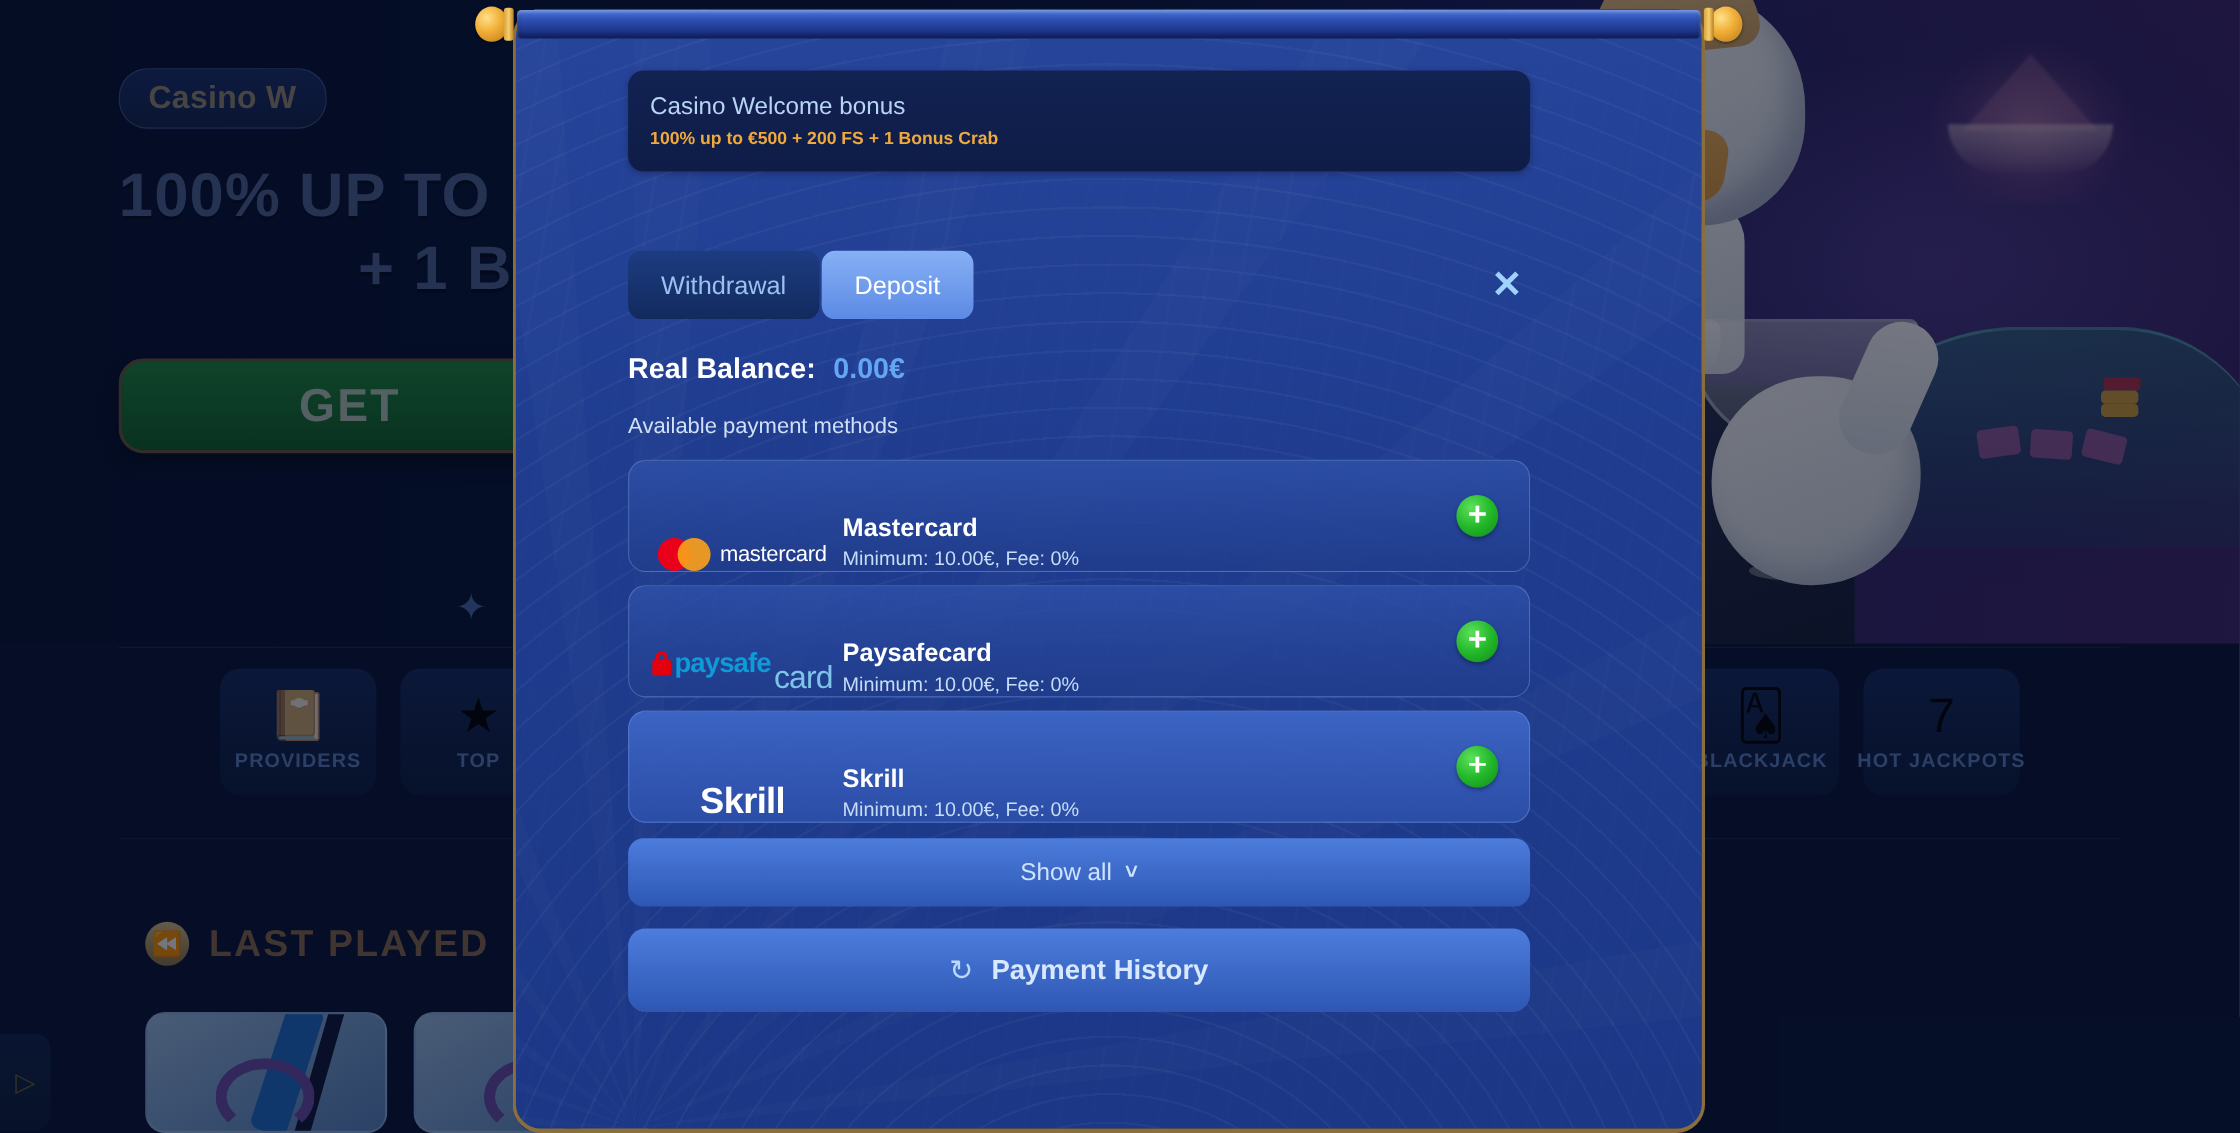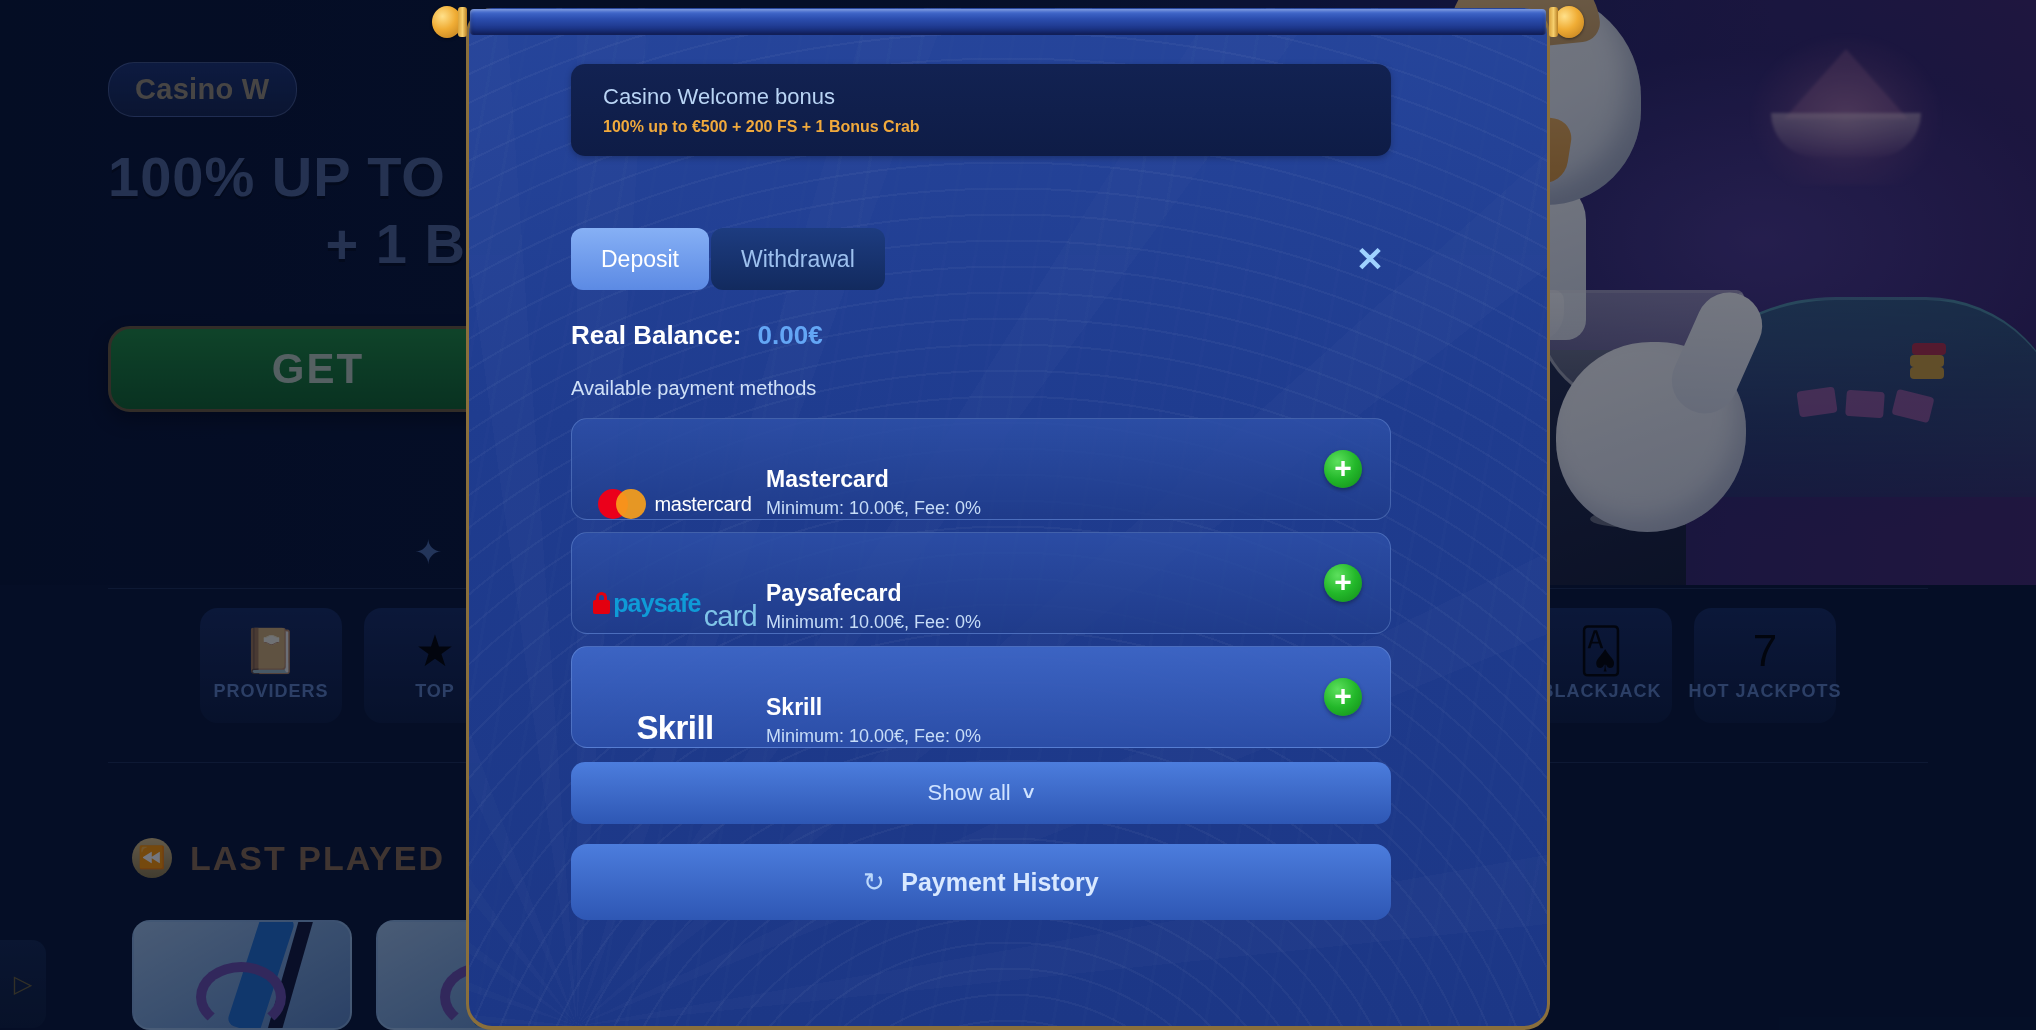--- a/index.html
+++ b/index.html
@@ -254,21 +254,21 @@
   }
   .scroll-cap.left .cap-ring { left:26px; }
   .scroll-cap.right .cap-ring { right:26px; }
 
   #modal-body { position:absolute; inset:0; padding:56px 48px 0 48px; z-index:5; }
 
   
   #bonus-banner {
     width:820px; height:92px; border-radius:14px; margin-left:54px;
     background:linear-gradient(180deg,#122252,#0e1c46);
-    padding:16px 32px; display:flex; flex-direction:column; justify-content:center; gap:8px;
+    padding:16px 20px; display:flex; flex-direction:column; justify-content:center; gap:8px;
     box-shadow:0 2px 6px rgba(0,0,0,.25);
   }
   #bonus-title { color:#b9d4f4; font-size:22px; font-weight:500; }
   #bonus-sub { color:#f0a93c; font-size:16px; font-weight:600; }
 
   
   #tab-row { margin-top:72px; margin-left:54px; display:flex; align-items:center; gap:2px; position:relative; width:830px; }
   .tab {
     height:62px; padding:0 30px; border-radius:12px;
     display:flex; align-items:center; justify-content:center;
@@ -458,22 +458,22 @@
   <div id="modal-texture"></div>
 
   <div id="modal-body">
 
     <div id="bonus-banner">
       <div id="bonus-title">Casino Welcome bonus</div>
       <div id="bonus-sub">100% up to €500 + 200 FS + 1 Bonus Crab</div>
     </div>
 
     <div id="tab-row">
+      <div class="tab inactive">Withdrawal</div>
       <div class="tab active">Deposit</div>
-      <div class="tab inactive">Withdrawal</div>
       <div id="close-btn">
         <span id="close-x">✕</span>
       </div>
     </div>
 
     <div id="balance-row">
       <span id="balance-label">Real Balance:</span>
       <span id="balance-value">0.00€</span>
     </div>
 

